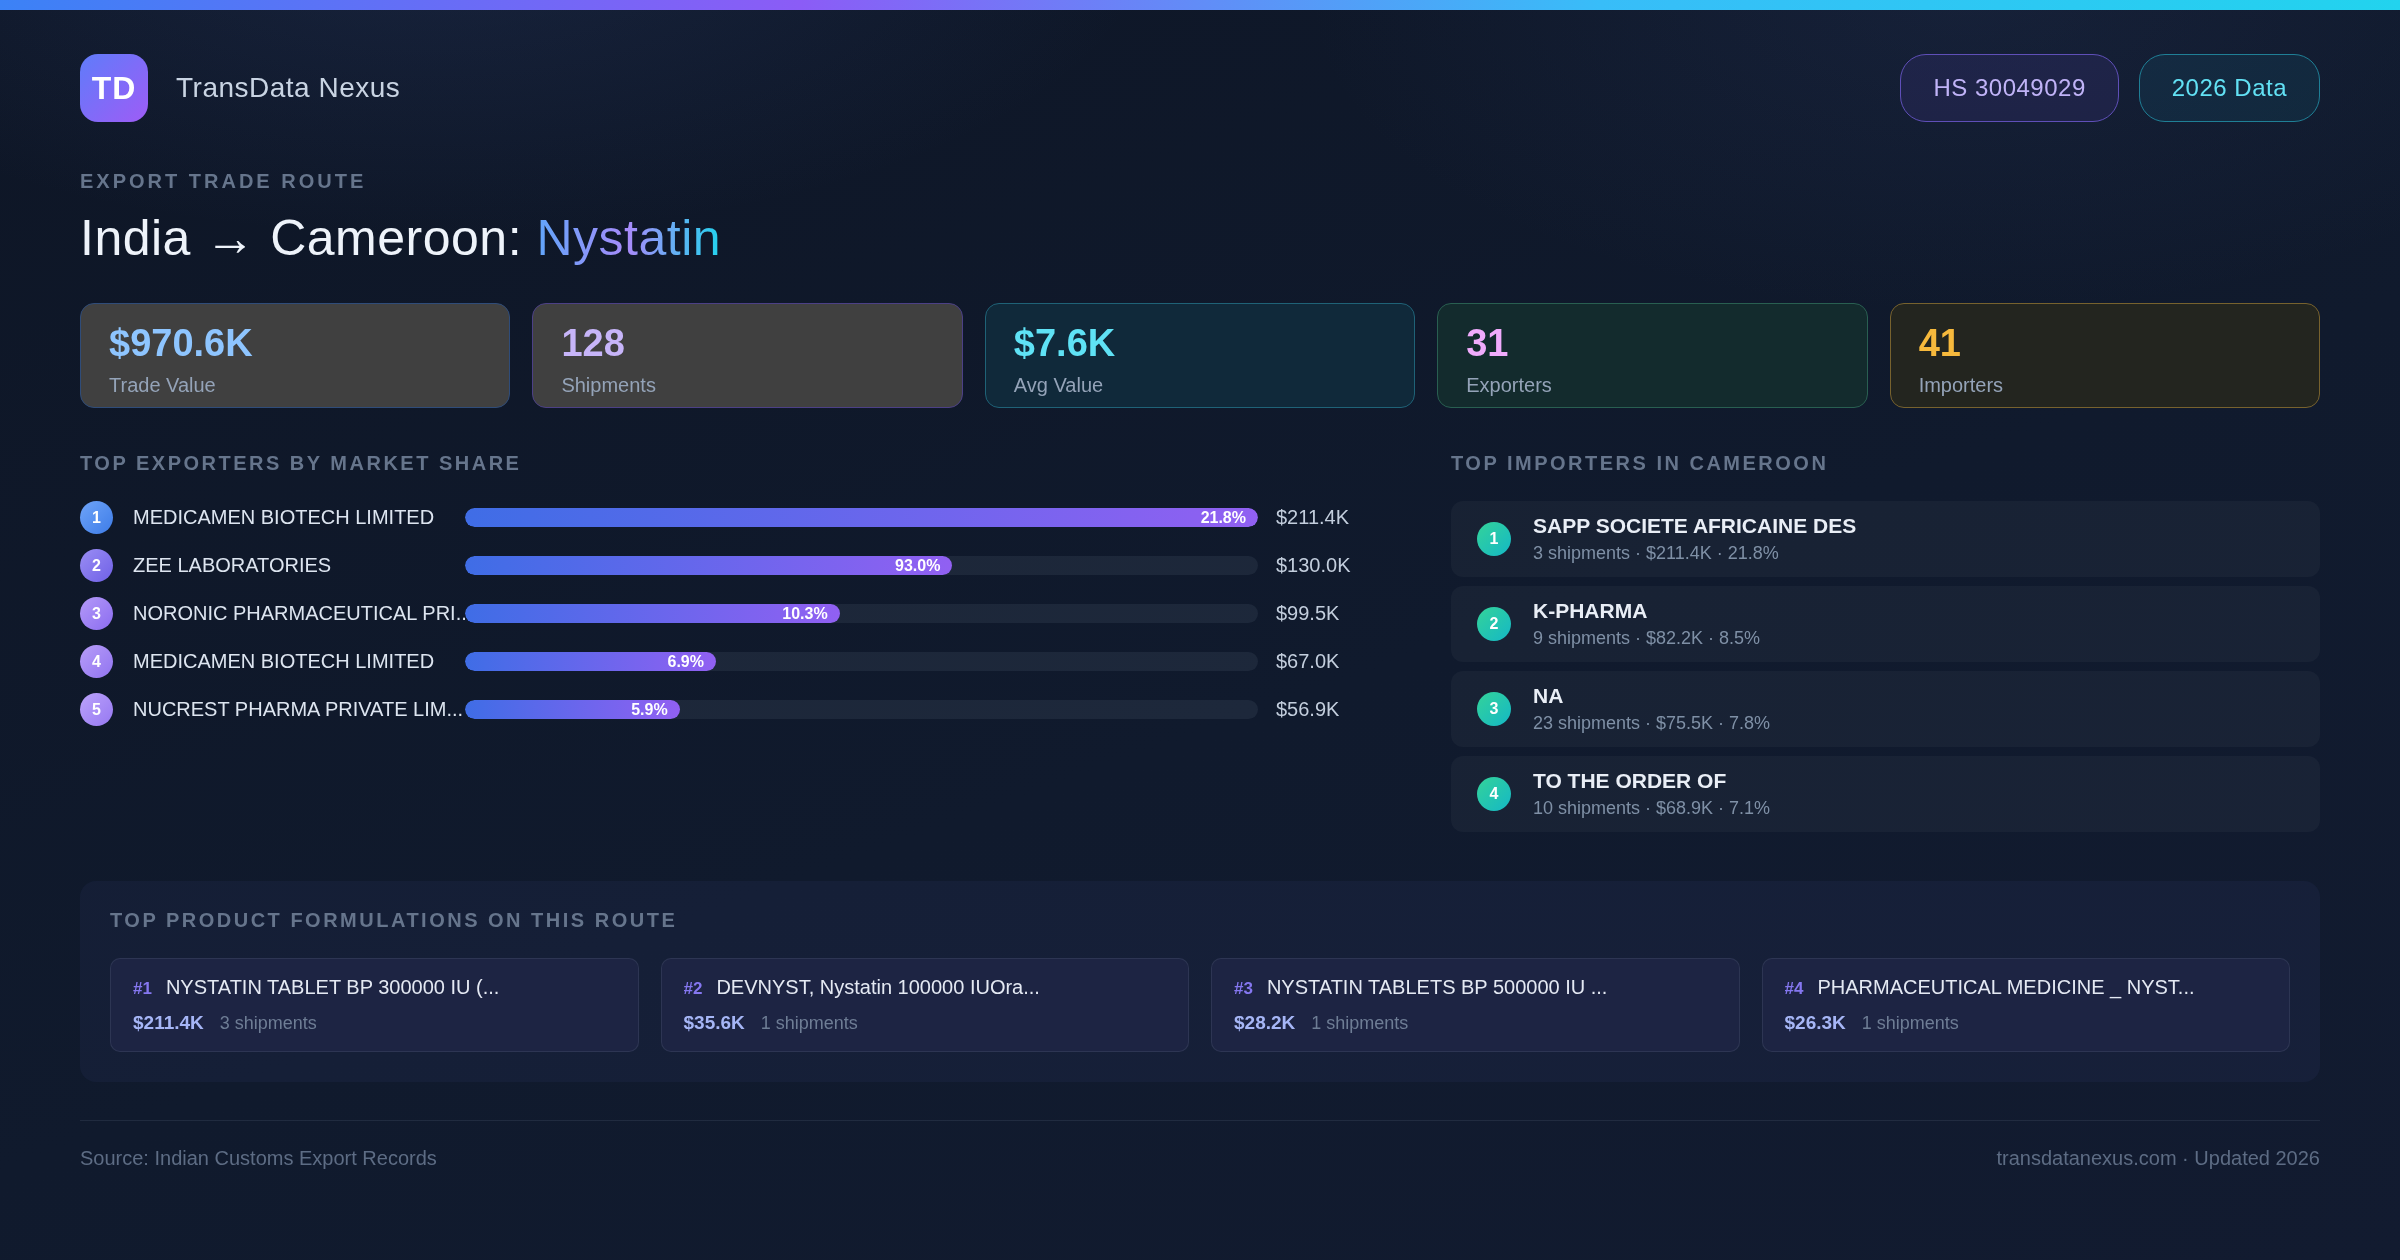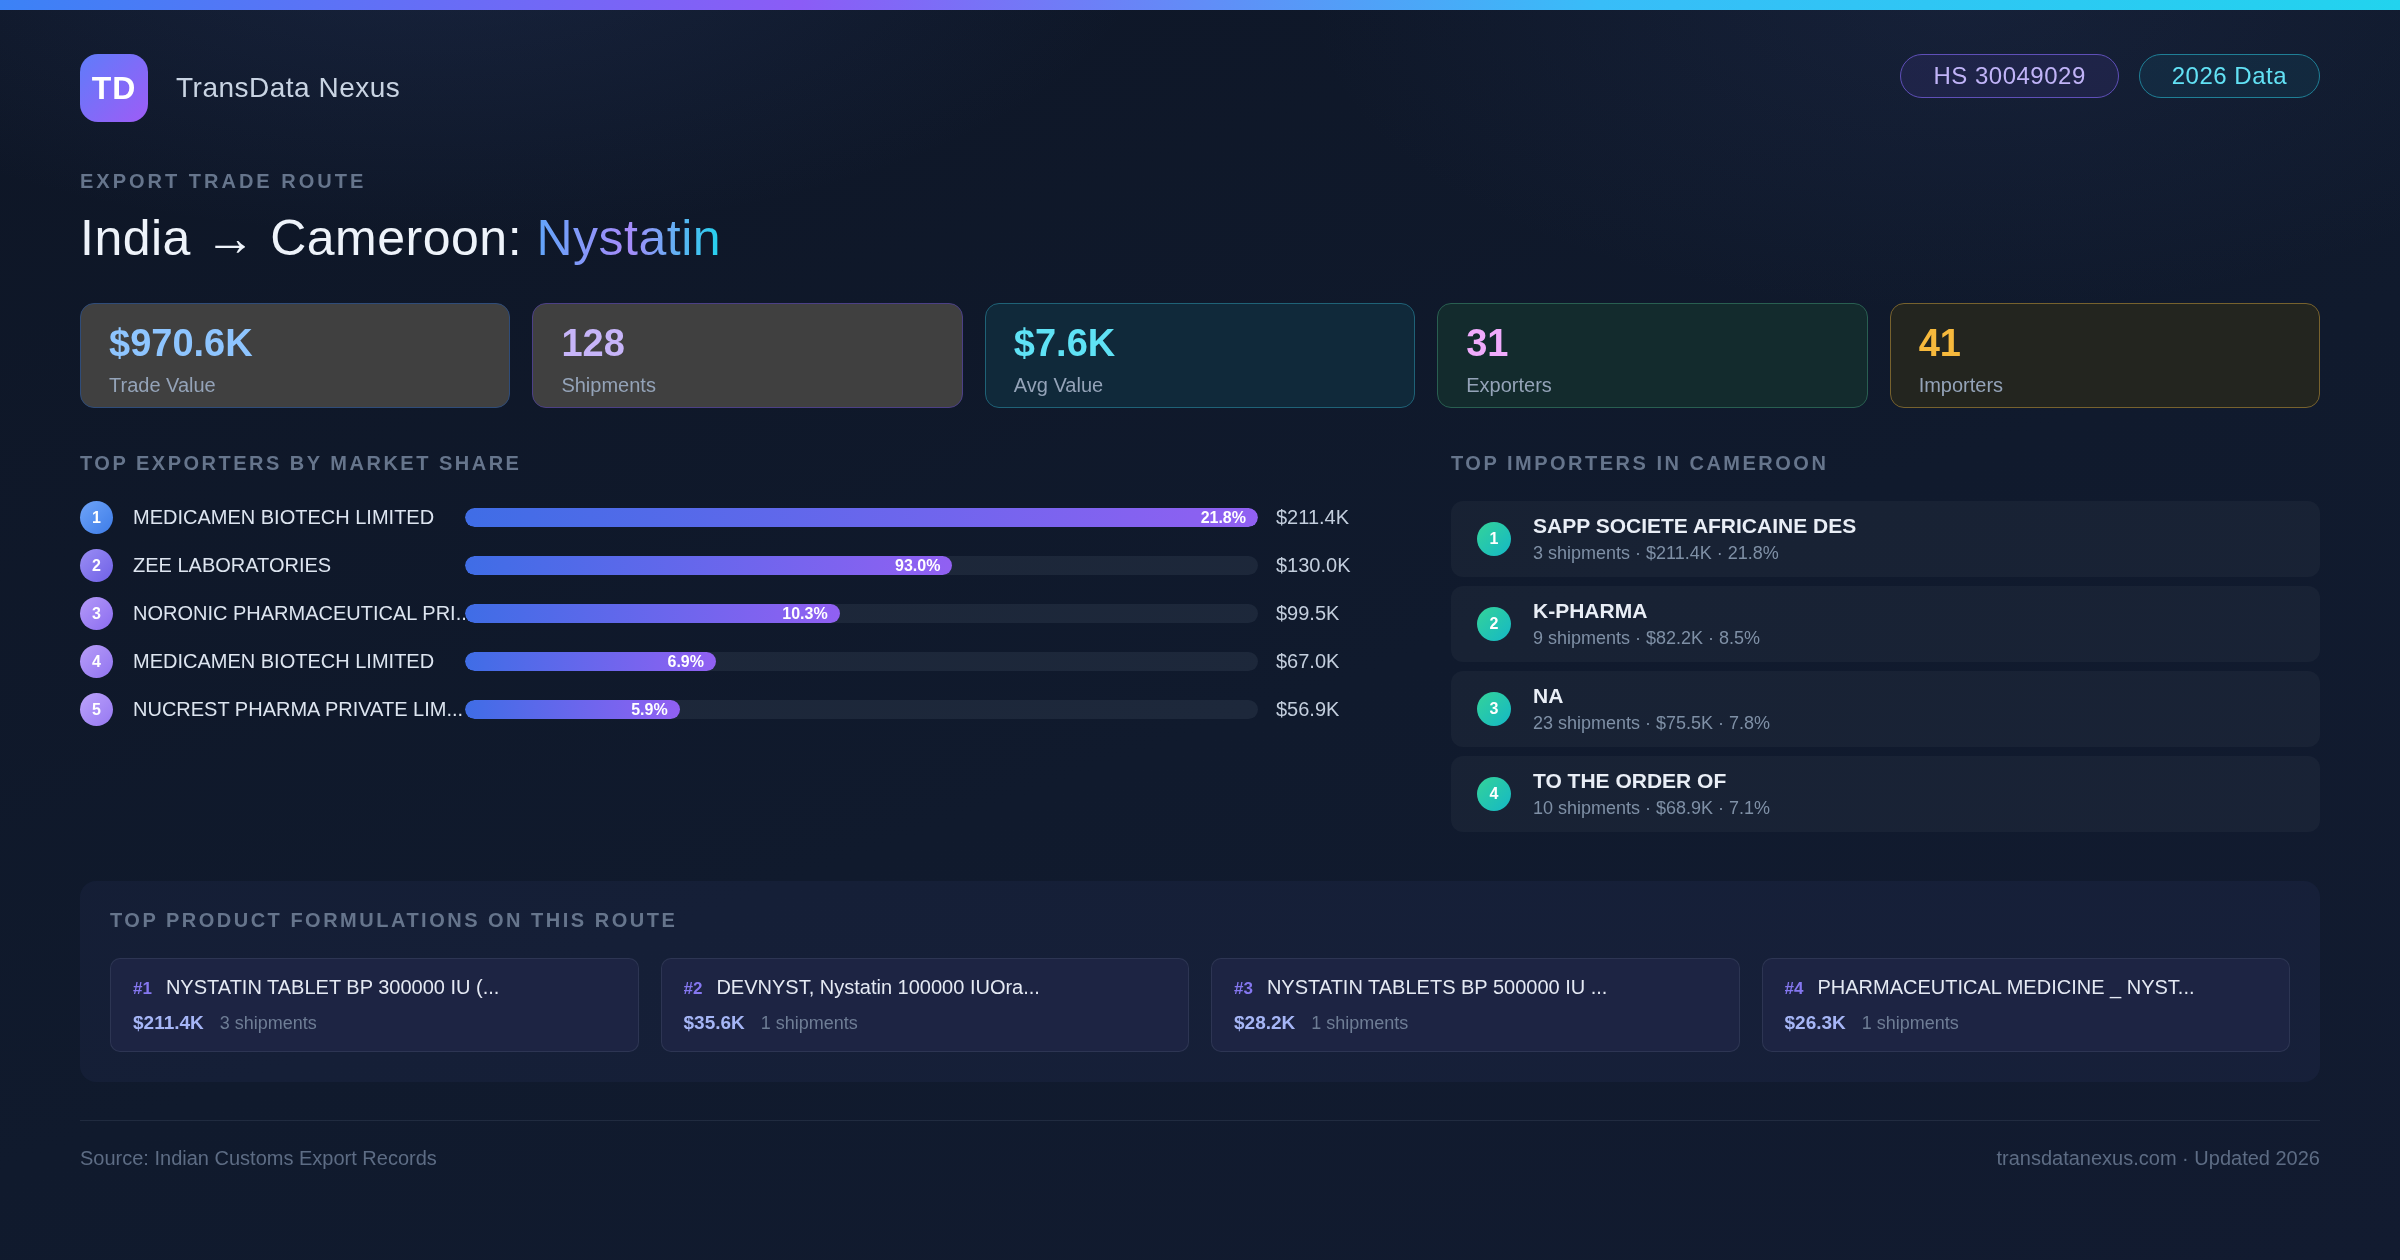--- a/index.html
+++ b/index.html
@@ -9,27 +9,27 @@
     background:
       radial-gradient(1200px 500px at 18% -5%, rgba(56,80,140,0.22), rgba(0,0,0,0) 60%),
       radial-gradient(1100px 520px at 82% 0%, rgba(52,70,120,0.18), rgba(0,0,0,0) 60%),
       linear-gradient(160deg, #0e1626 0%, #101a2d 55%, #121b30 100%);
     color:#e2e8f0;
   }
   .top-bar { height:10px; width:100%; }
   .container { padding:0 80px; }
 
   
-  .header { margin-top:44px; display:flex; justify-content:space-between; align-items:flex-start; }
+  .header { margin-top:44px; display:flex; justify-content:space-between; align-items:flex-end; }
   .brand { display:flex; align-items:center; gap:28px; }
   .logo { width:68px; height:68px; border-radius:18px; display:flex; align-items:center; justify-content:center;
           font-size:32px; font-weight:700; color:#ffffff; letter-spacing:1px; cursor:pointer; }
   .brand-name { font-size:28px; color:#c9d4e3; letter-spacing:0.5px; }
   .pills { display:flex; gap:20px; }
-  .pill { height:44px; border-radius:26px; border:1.5px solid; display:flex; align-items:center;
+  .pill { height:68px; border-radius:26px; border:1.5px solid; display:flex; align-items:center;
           padding:0 32px; font-size:24px; letter-spacing:0.5px; cursor:pointer; }
 
   
   .eyebrow { margin-top:48px; font-size:20px; letter-spacing:3px; color:#66758c; font-weight:600; }
   .page-title { margin-top:16px; font-size:50px; font-weight:500; color:#eef3fa; letter-spacing:0.5px; }
   .title-accent { -webkit-background-clip:text; background-clip:text; color:transparent; }
 
   
   .stats { margin-top:36px; display:flex; gap:22px; }
   .stat-card { flex:1; height:105px; border:1px solid; border-radius:14px; padding:20px 28px; }

